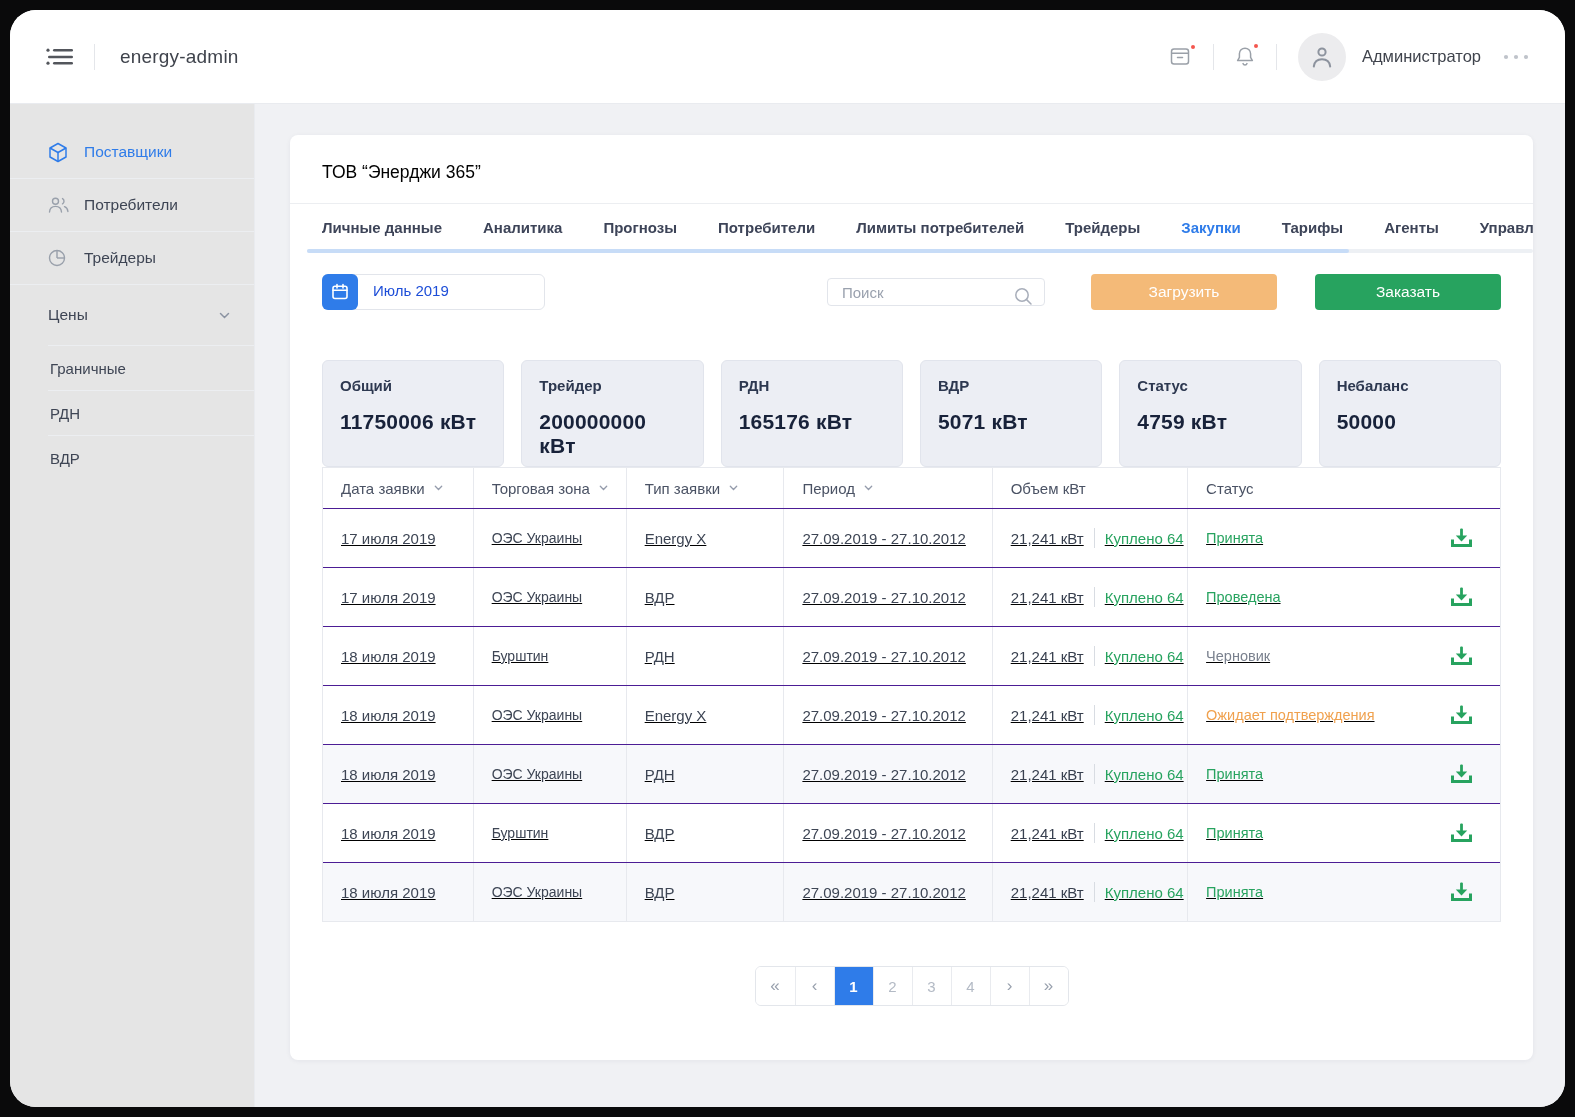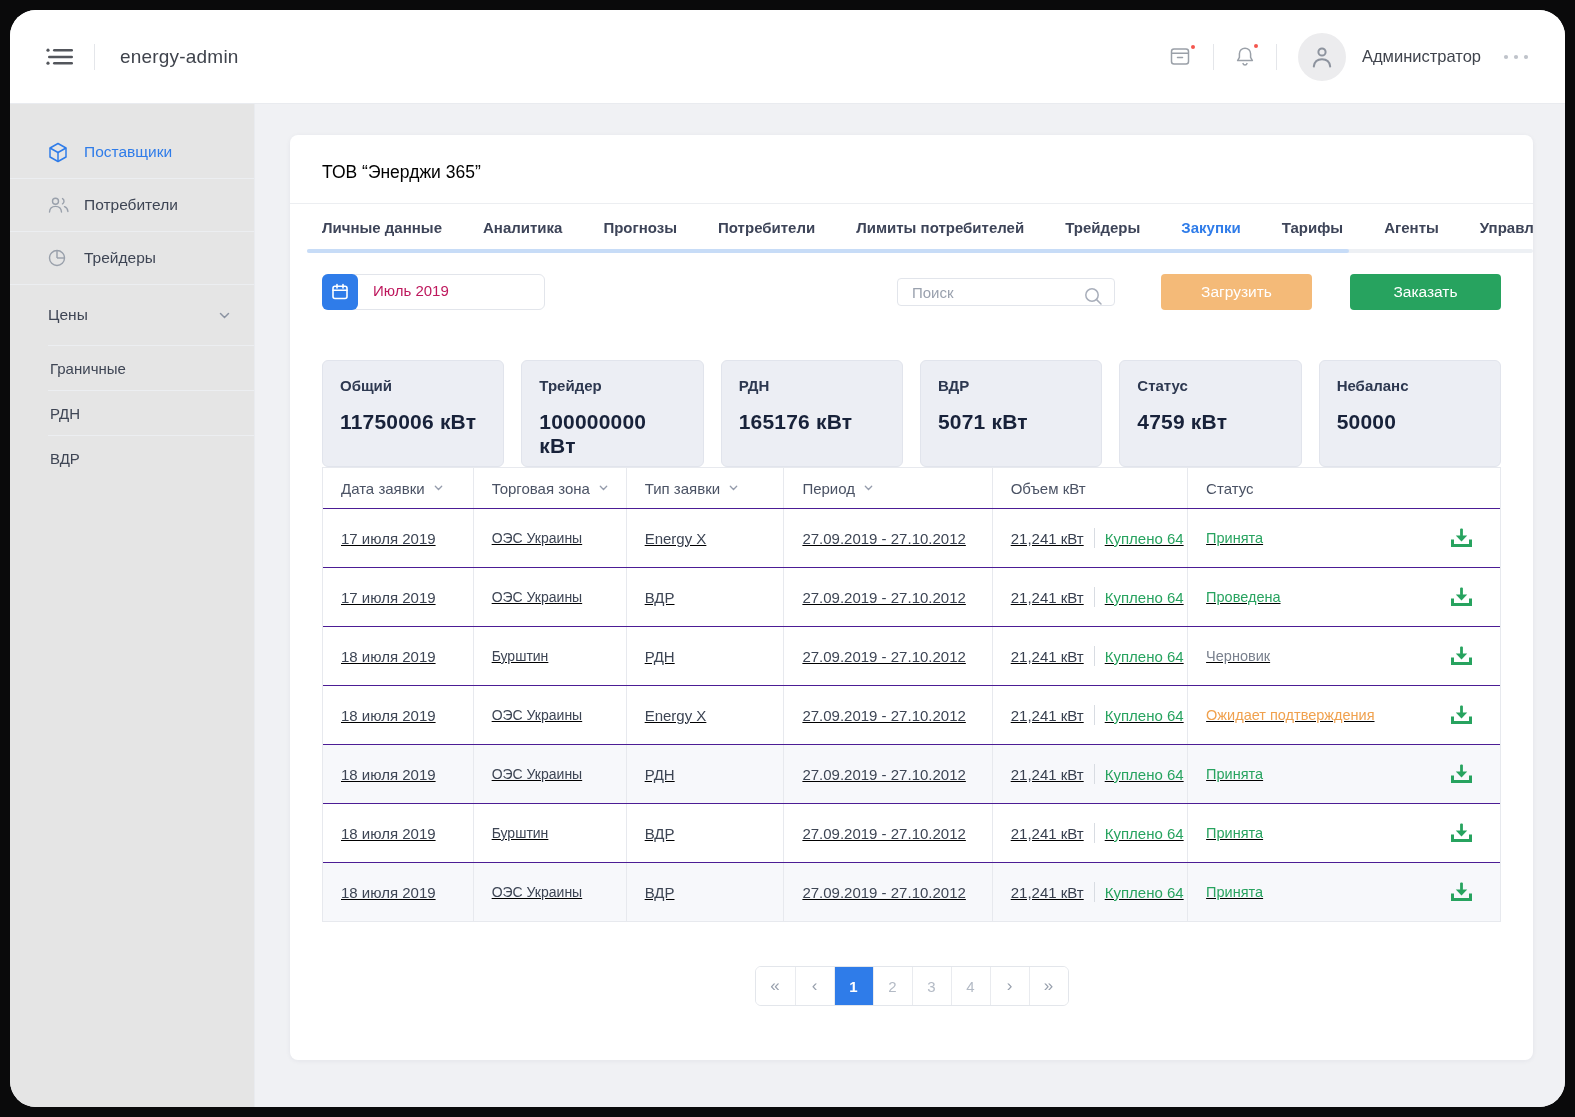--- a/index.html
+++ b/index.html
@@ -48,27 +48,27 @@
   .tab-bar-wrap { position:relative; padding:15px 0 17px; }
   .tab-bar { display:flex; gap:41px; white-space:nowrap; overflow:hidden; margin-right:-32px; }
   .tab { background:none; border:none; padding:0; font-family:inherit; font-size:15px; font-weight:700; color:#3d4458; cursor:pointer; position:relative; }
   .tab.active { color:#2F7CE9; }
   .tab.active::after { content:""; position:absolute; left:-3px; right:-3px; bottom:-17px; height:4px; background:#2F7CE9; border-radius:2px; z-index:1; }
   .tab-track { position:absolute; left:-15px; right:-32px; bottom:0; height:4px; background:#edf0f4; border-radius:2px; z-index:0; }
   .tab-track-fill { width:85%; height:100%; background:#c7dcf7; border-radius:2px; }
   
   .toolbar { display:flex; align-items:center; margin-top:21px; height:36px; }
   .date-group { position:relative; width:223px; height:36px; }
-  .date-input { width:100%; height:100%; border:1px solid #e2e5eb; border-radius:6px; padding:0 12px 4px 50px; font-size:15px; color:#be185d; font-family:inherit; outline:none; }
+  .date-input { width:100%; height:100%; border:1px solid #e2e5eb; border-radius:6px; padding:0 12px 4px 50px; font-size:15px; color:#1d4ed8; font-family:inherit; outline:none; }
   .cal-btn { position:absolute; left:0; top:0; width:36px; height:36px; border:none; border-radius:6px; background:#2F7CE9; display:flex; align-items:center; justify-content:center; cursor:pointer; }
   .search-wrap { position:relative; width:218px; height:28px; margin-right:46px; }
   .search-input { width:100%; height:100%; border:1px solid #e2e5eb; border-radius:4px; padding:0 38px 0 14px; font-size:15px; color:#3d4554; font-family:inherit; outline:none; }
   .search-input::placeholder { color:#9aa1ae; }
   .search-icon { position:absolute; right:12px; top:9px; pointer-events:none; }
-  .btn { height:36px; width:151px; border:none; border-radius:4px; font-size:15.5px; color:#fff; cursor:pointer; font-family:inherit; }
+  .btn { height:36px; width:186px; border:none; border-radius:4px; font-size:15.5px; color:#fff; cursor:pointer; font-family:inherit; }
   .btn-upload { background:#F4BA78; margin-right:38px; }
   .btn-order { background:#27A35F; }
   
   .stats { display:flex; gap:17px; margin-top:50px; }
   .stat-card { flex:1; height:107px; background:#ECEEF4; border:1px solid #e1e4ec; border-radius:6px; padding:16px 17px; }
   .stat-label { font-size:15px; font-weight:700; color:#2d3850; }
   .stat-value { font-size:21px; font-weight:700; color:#18223a; margin-top:16px; letter-spacing:.2px; }
   
   .table { border:1px solid #e7e9ee; }
   .trow { display:grid; grid-template-columns:12.8fr 13fr 13.4fr 17.7fr 16.6fr 26.5fr; }
@@ -270,21 +270,21 @@
           <button class="btn btn-order">Заказать</button>
         </div>
 
         <div class="stats">
             <div class="stat-card">
     <div class="stat-label">Общий</div>
     <div class="stat-value">11750006 кВт</div>
   </div>
             <div class="stat-card">
     <div class="stat-label">Трейдер</div>
-    <div class="stat-value">100000000 кВт</div>
+    <div class="stat-value">200000000 кВт</div>
   </div>
             <div class="stat-card">
     <div class="stat-label">РДН</div>
     <div class="stat-value">165176 кВт</div>
   </div>
             <div class="stat-card">
     <div class="stat-label">ВДР</div>
     <div class="stat-value">5071 кВт</div>
   </div>
             <div class="stat-card">

